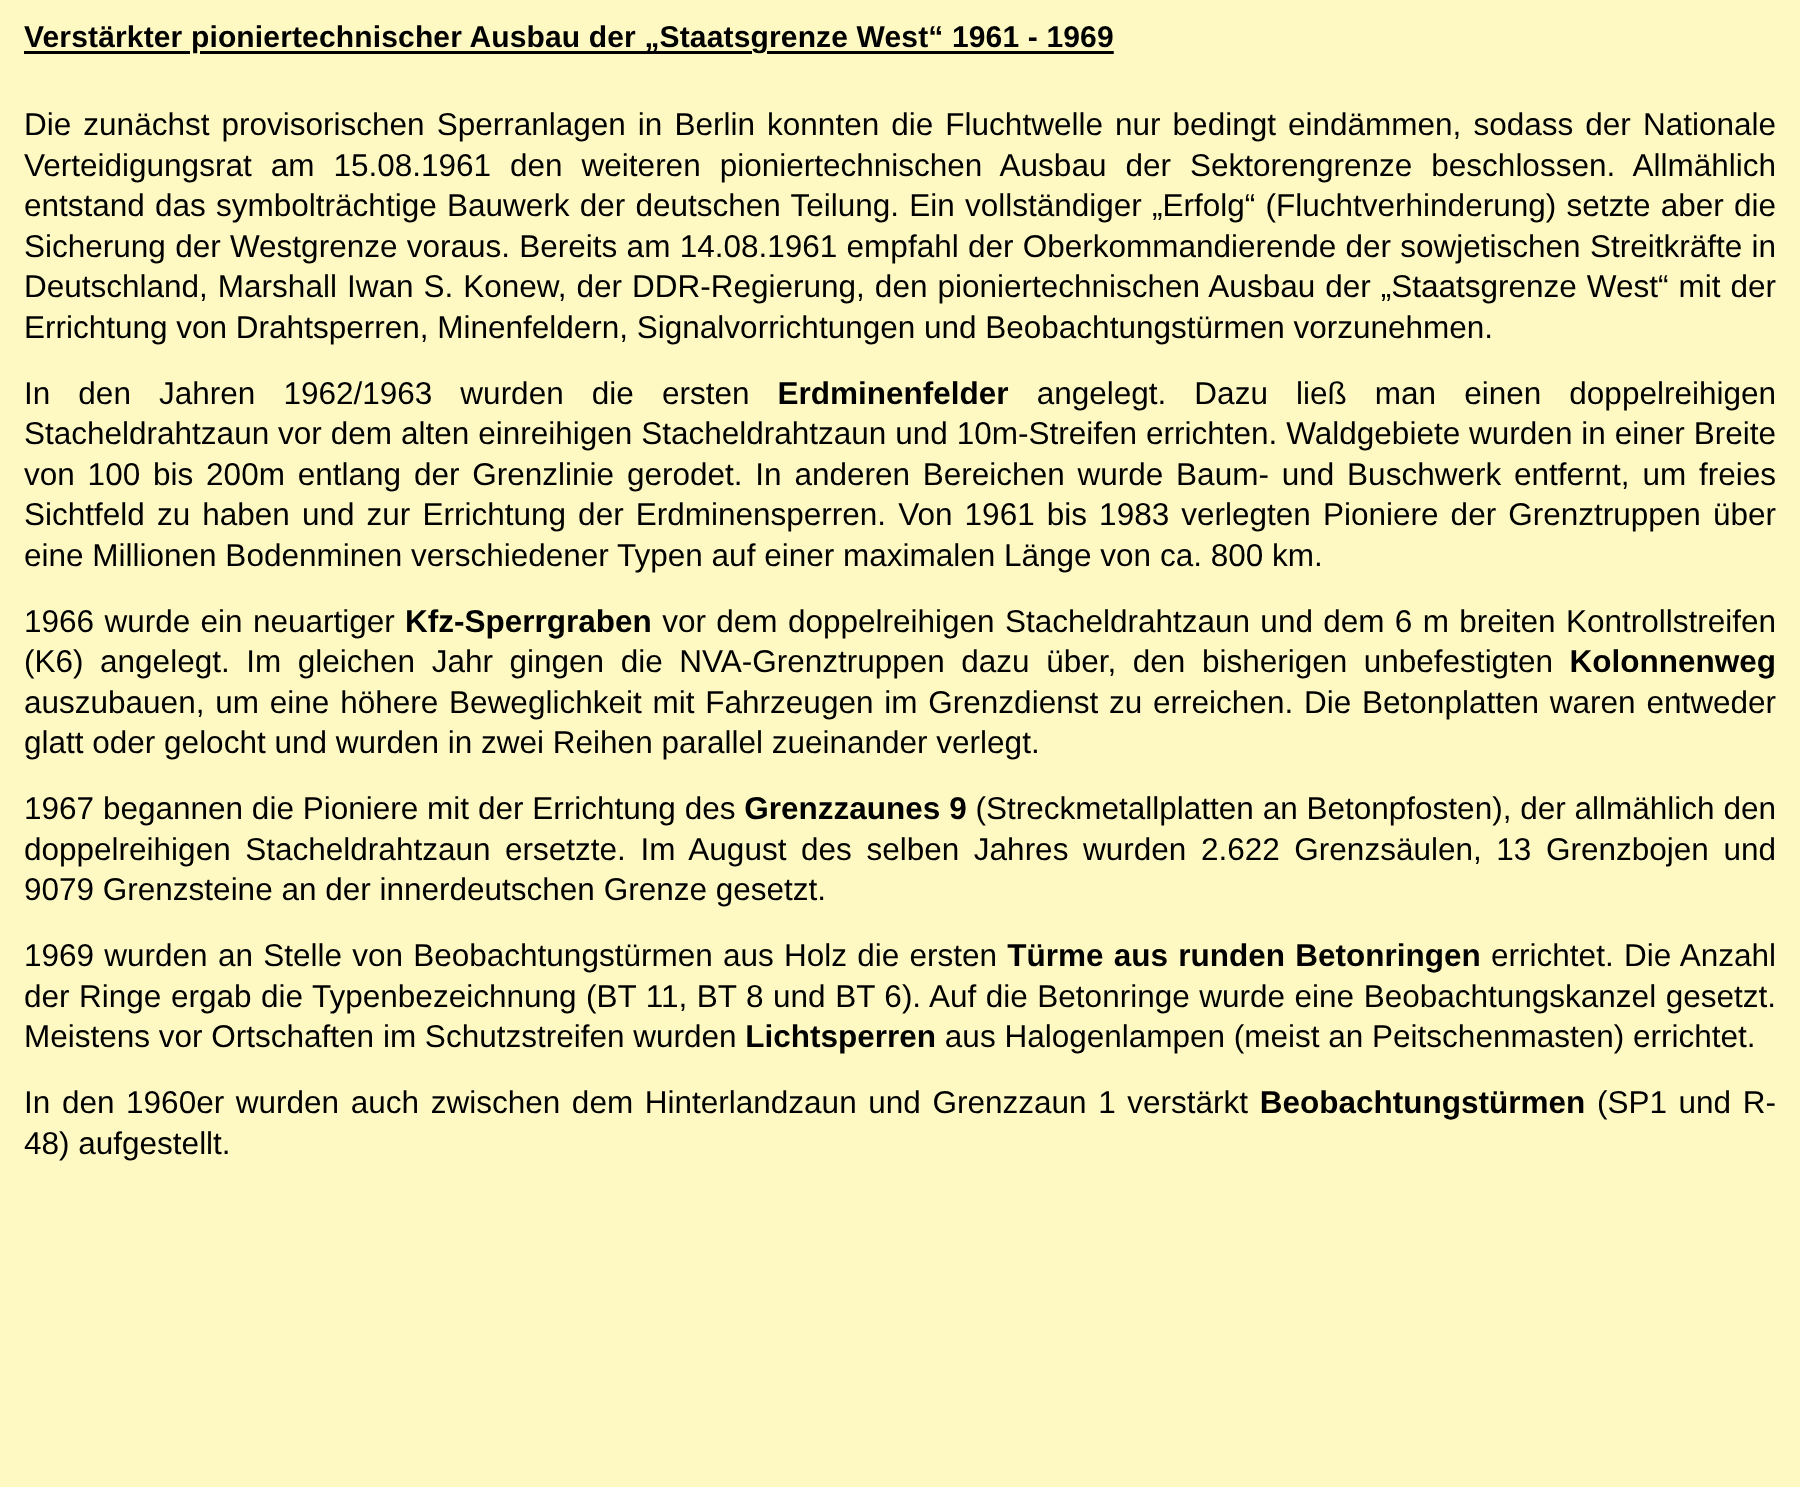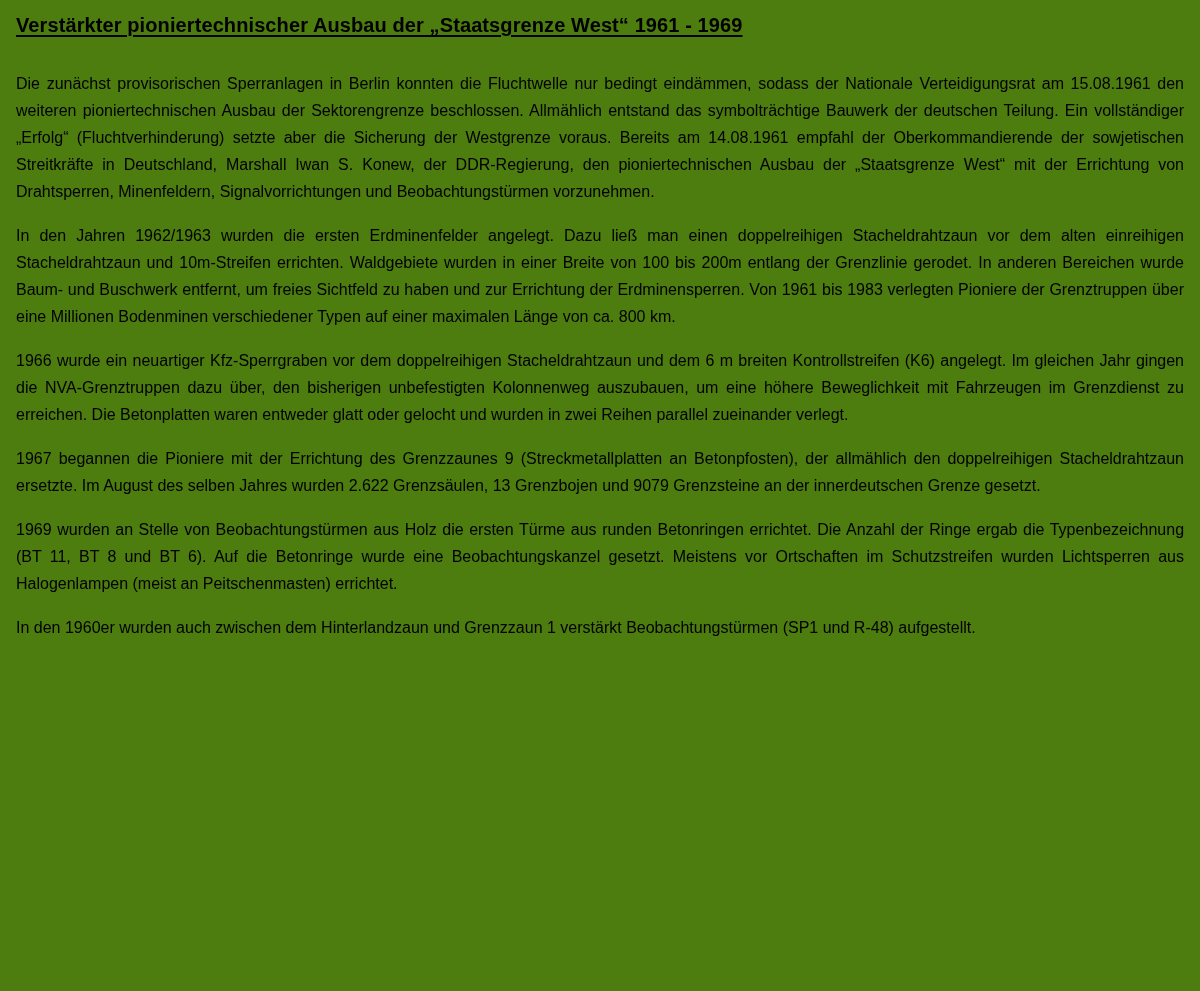--- a/index.html
+++ b/index.html
@@ -5,43 +5,43 @@
   html, body {
     margin: 0;
     padding: 0;
     background: #ffffff;
   }
   .page {
     width: 1200px;
     height: 991px;
     box-sizing: border-box;
     padding: 13px 16px 0 16px;
-    background: #4d7c0f;
+    background: #fef9c3;
     color: #000000;
     font-family: "Liberation Sans", "DejaVu Sans", sans-serif;
     overflow: hidden;
   }
   .doc-title {
     font-size: 20px;
     font-weight: bold;
     text-decoration: underline;
     text-decoration-thickness: 2px;
     text-underline-offset: 3px;
     margin: 0 0 33px 0;
     line-height: 24px;
     letter-spacing: 0.1px;
   }
   .para {
-    font-size: 16px;
+    font-size: 21px;
     line-height: 27px;
     text-align: justify;
     margin: 0 0 17px 0;
   }
   .para b {
-    font-weight: normal;
+    font-weight: bold;
   }
 </style>
 </head>
 <body>
 
 <div class="page">
   <h1 class="doc-title">Verstärkter pioniertechnischer Ausbau der „Staatsgrenze West“ 1961 - 1969</h1>
   <div>
       <p class="para"><span>Die zunächst provisorischen Sperranlagen in Berlin konnten die Fluchtwelle nur bedingt eindämmen, sodass der Nationale Verteidigungsrat am 15.08.1961 den weiteren pioniertechnischen Ausbau der Sektorengrenze beschlossen. Allmählich entstand das symbolträchtige Bauwerk der deutschen Teilung. Ein vollständiger „Erfolg“ (Fluchtverhinderung) setzte aber die Sicherung der Westgrenze voraus. Bereits am 14.08.1961 empfahl der Oberkommandierende der sowjetischen Streitkräfte in Deutschland, Marshall Iwan S. Konew, der DDR-Regierung, den pioniertechnischen Ausbau der „Staatsgrenze West“ mit der Errichtung von Drahtsperren, Minenfeldern, Signalvorrichtungen und Beobachtungstürmen vorzunehmen.</span></p>
       <p class="para"><span>In den Jahren 1962/1963 wurden die ersten </span><b>Erdminenfelder</b><span> angelegt. Dazu ließ man einen doppelreihigen Stacheldrahtzaun vor dem alten einreihigen Stacheldrahtzaun und 10m-Streifen errichten. Waldgebiete wurden in einer Breite von 100 bis 200m entlang der Grenzlinie gerodet. In anderen Bereichen wurde Baum- und Buschwerk entfernt, um freies Sichtfeld zu haben und zur Errichtung der Erdminensperren. Von 1961 bis 1983 verlegten Pioniere der Grenztruppen über eine Millionen Bodenminen verschiedener Typen auf einer maximalen Länge von ca. 800 km.</span></p>

